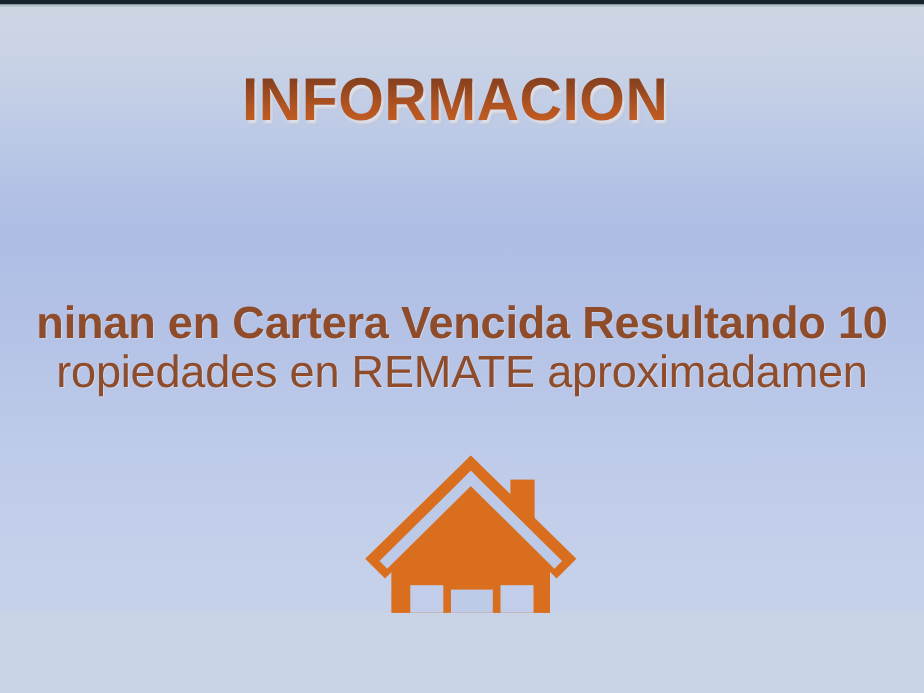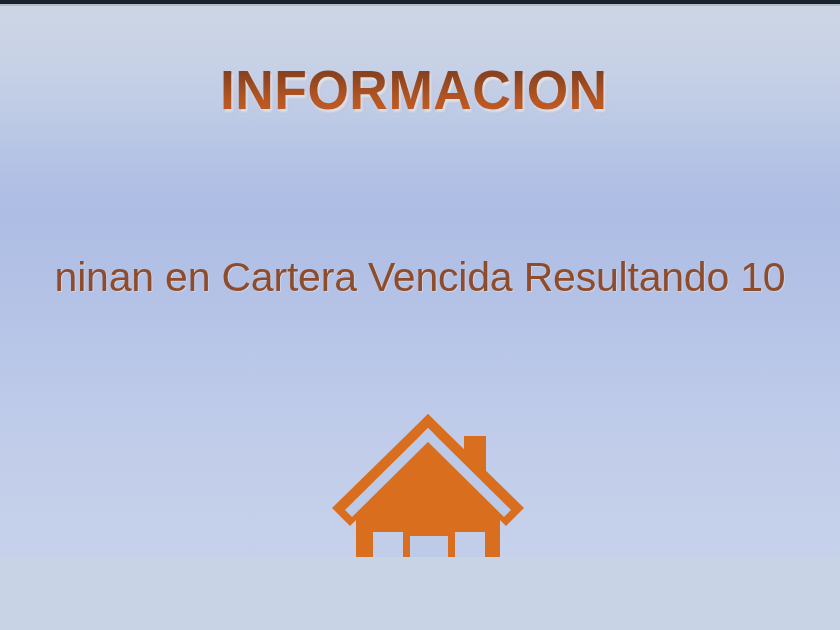--- a/index.html
+++ b/index.html
@@ -104,21 +104,21 @@
     transform: translateX(-50%);
     white-space: nowrap;
     font-family: "Liberation Sans", sans-serif;
     font-weight: normal;
     font-size: 41px;
     line-height: 44px;
     color: #8f4c2a;
     text-shadow: 1px 1px 0 rgba(255,255,255,0.28);
   }
   .body-line.l1 { top: 10px; letter-spacing: -0.2px; }
-  .body-line.l2 { top: 72px; letter-spacing: -0.2px; }
+  .body-line.l2 { top: 88px; letter-spacing: -0.2px; font-weight: bold; }
   .body-line.l3 { top: 133px; letter-spacing: -0.2px; }
 
   
   #house-icon {
     position: absolute;
     left: 328px;
     top: 414px;
     width: 206px;
     height: 182px;
   }
@@ -131,20 +131,21 @@
 
   <div id="top-bar"></div>
   <div id="top-bar-sheen"></div>
 
   <div id="title-wrap">
     <span id="title">INFORMACION</span>
   </div>
 
   <div id="body-text">
     <div class="body-line l2">ninan en Cartera Vencida Resultando 10</div>
+    <div class="body-line l3">ropiedades en REMATE aproximadamen</div>
   </div>
 
   <div id="house-icon">
     <svg viewBox="0 0 206 182" xmlns="http://www.w3.org/2000/svg">
       <g fill="#d96f1e">
 
         <polygon points="100,0 117,18 22,112 4,94"></polygon>
 
         <polygon points="100,0 83,18 178,112 196,94"></polygon>
 

